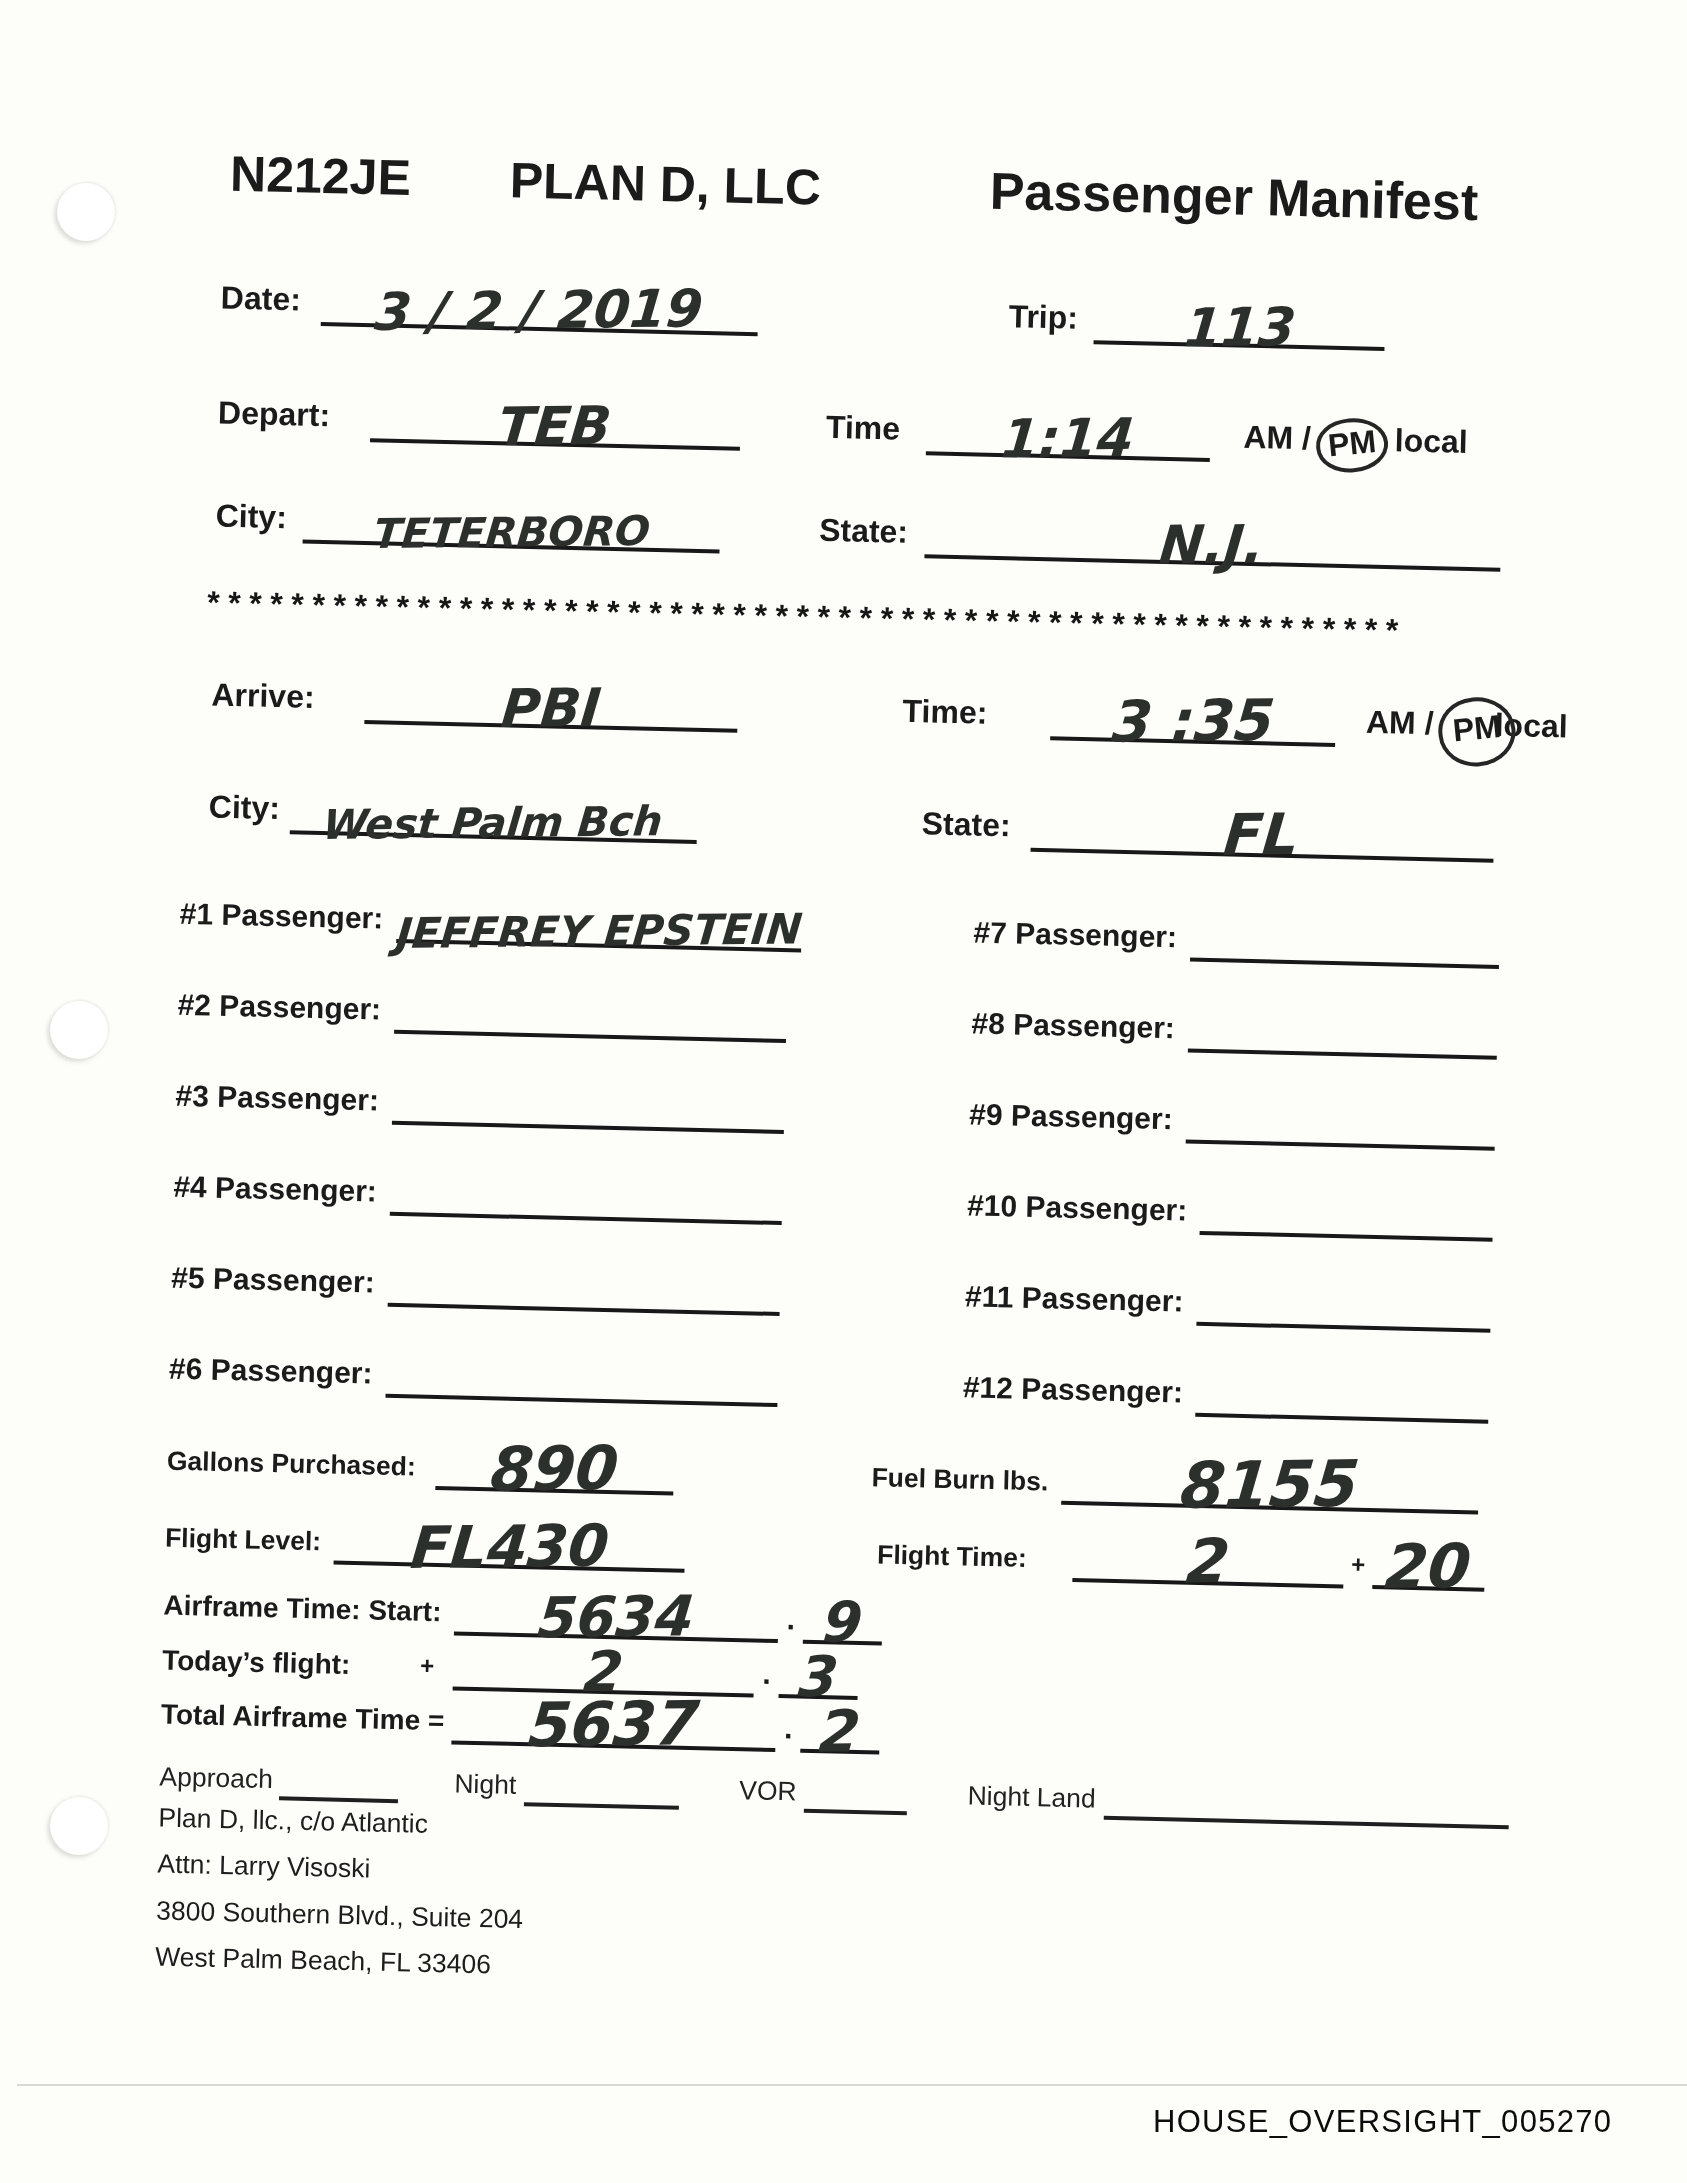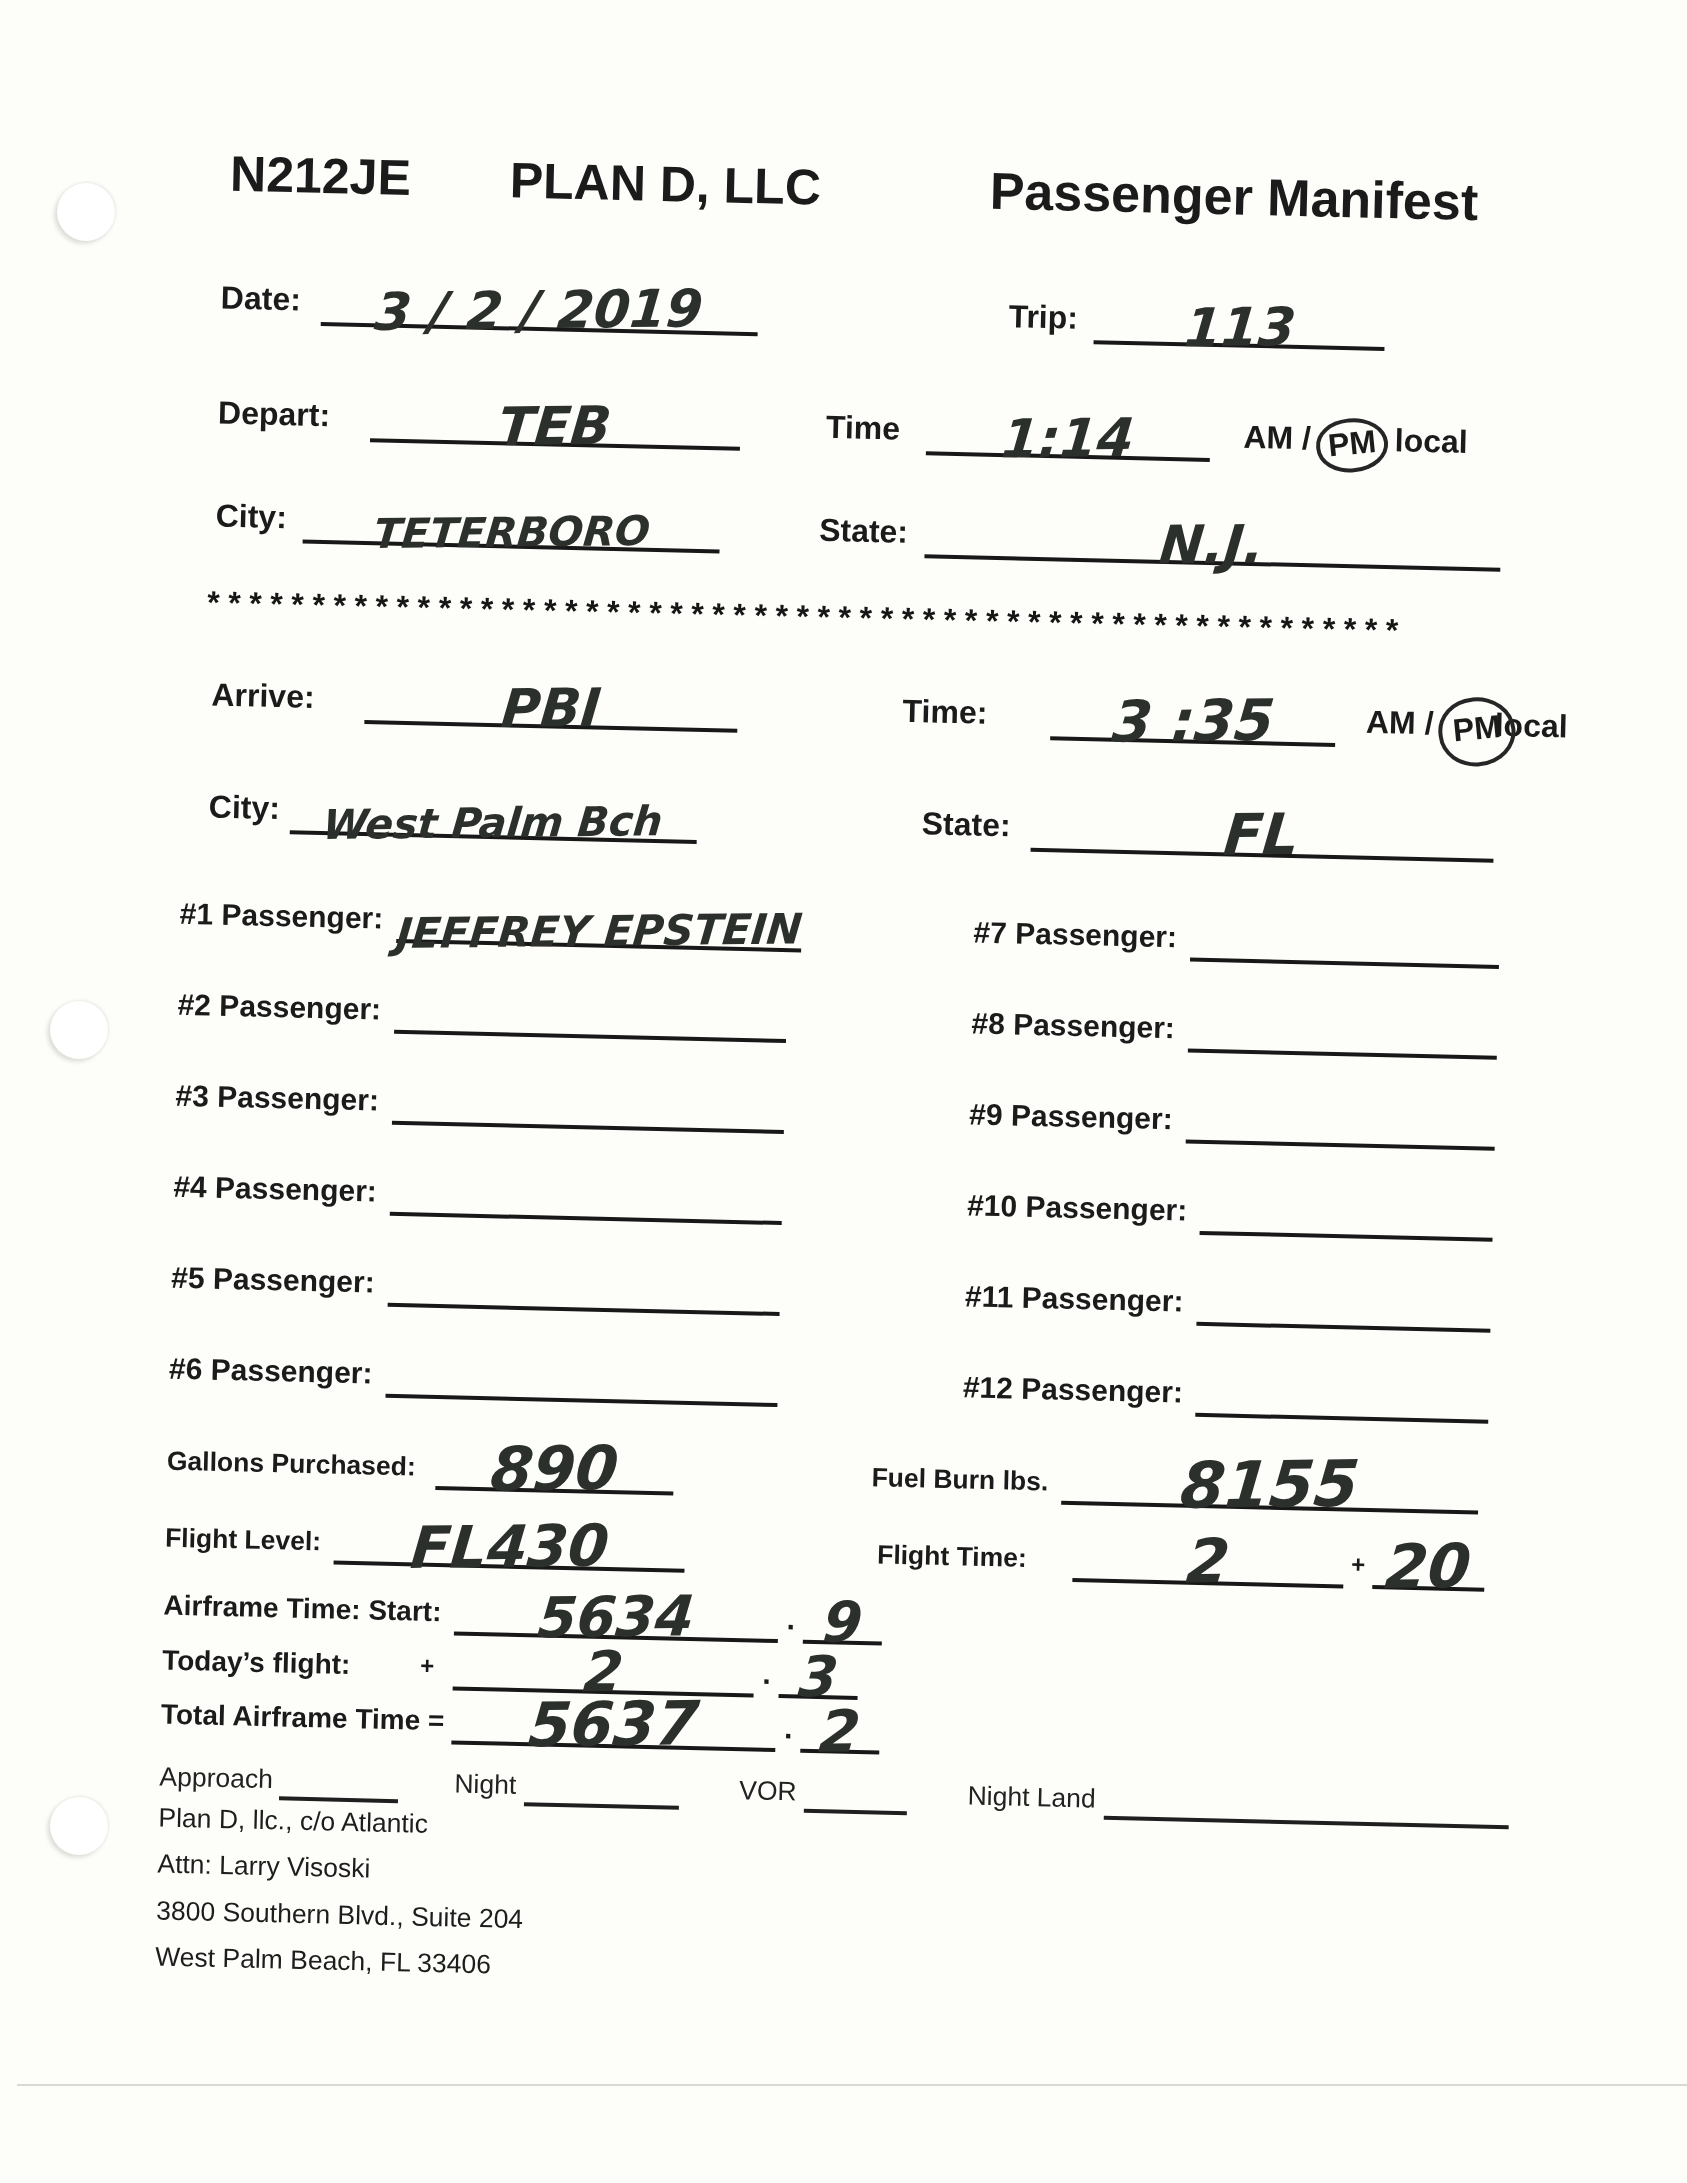--- a/index.html
+++ b/index.html
@@ -301,15 +301,16 @@
 
     <div class="footer">
       <div>Plan D, llc., c/o Atlantic</div>
       <div>Attn: Larry Visoski</div>
       <div>3800 Southern Blvd., Suite 204</div>
       <div>West Palm Beach, FL 33406</div>
     </div>
 
   </div>
 
+  <div class="bates">HOUSE_OVERSIGHT_005270</div>
 
 </div>
 
 
 </body></html>

